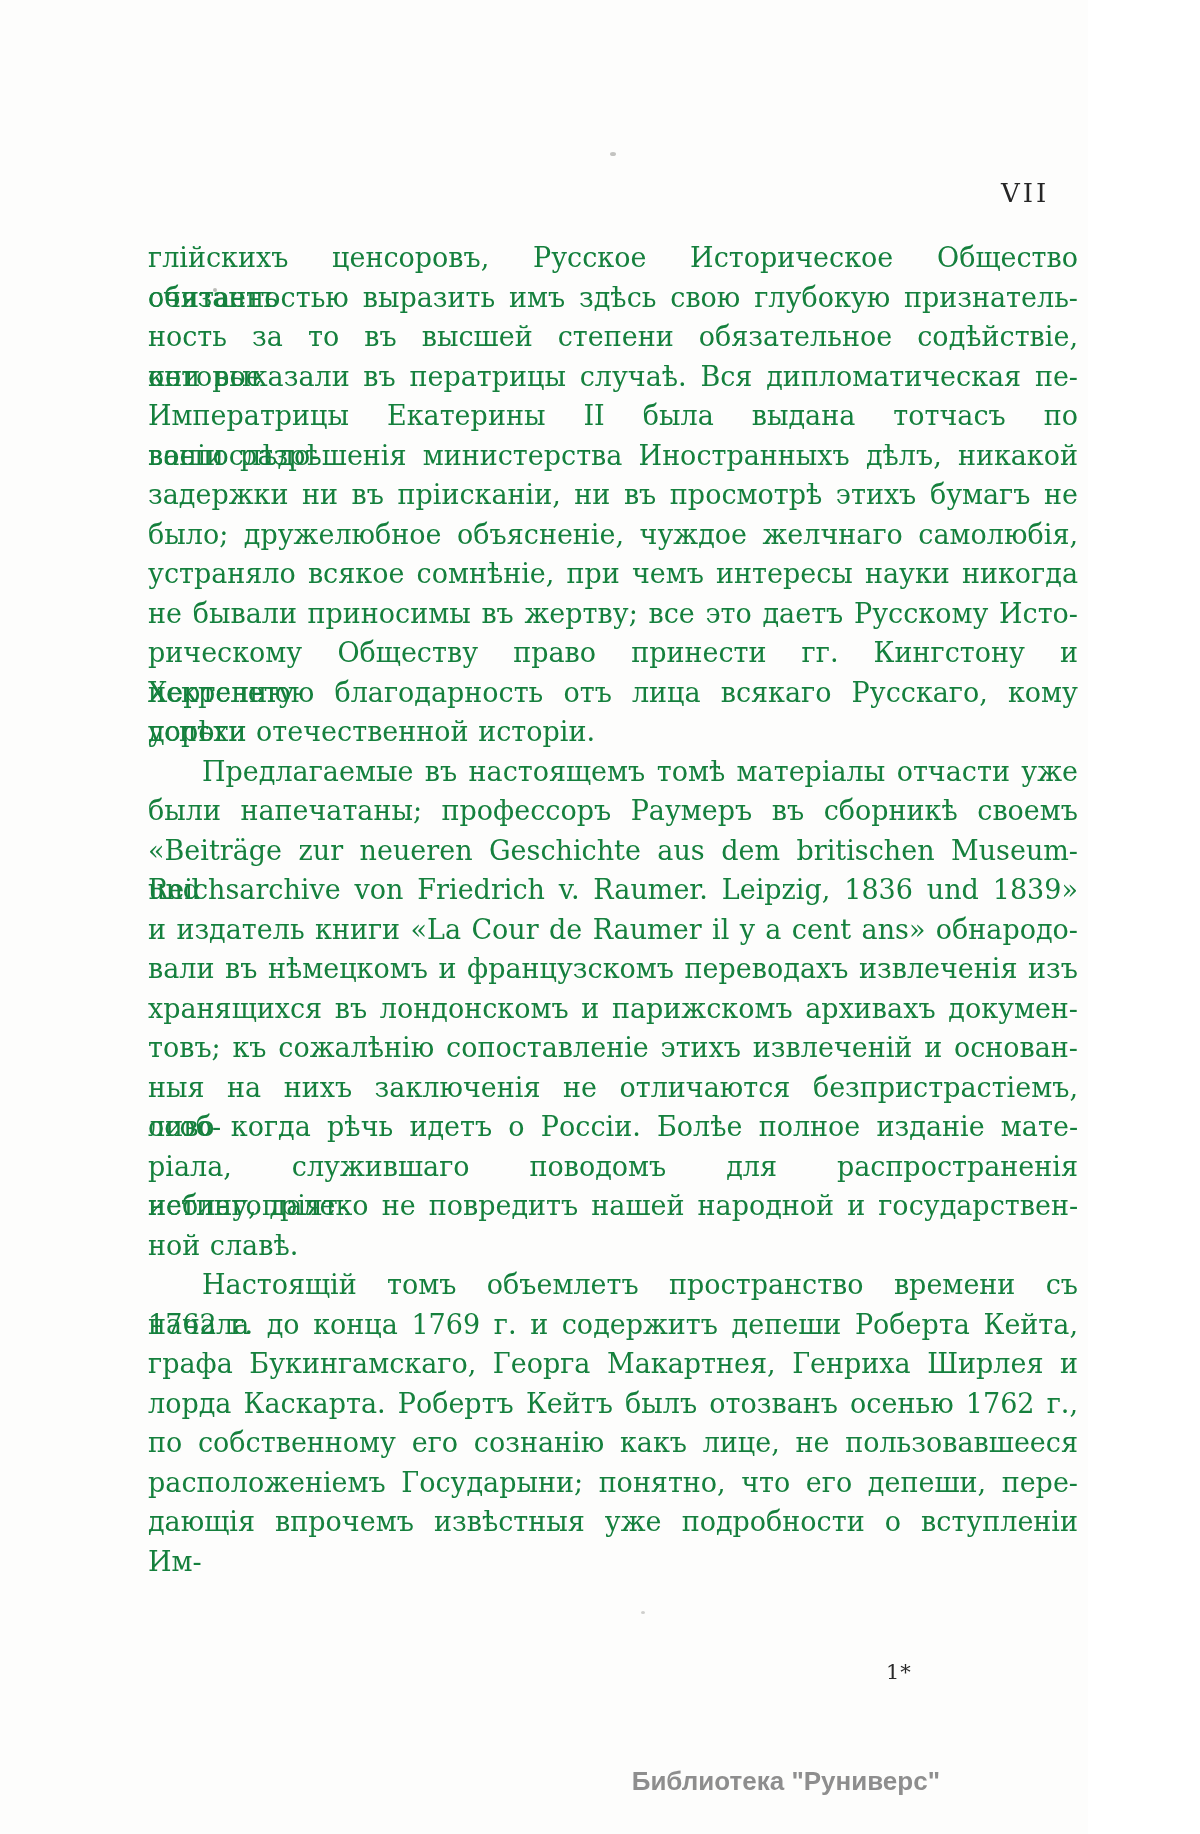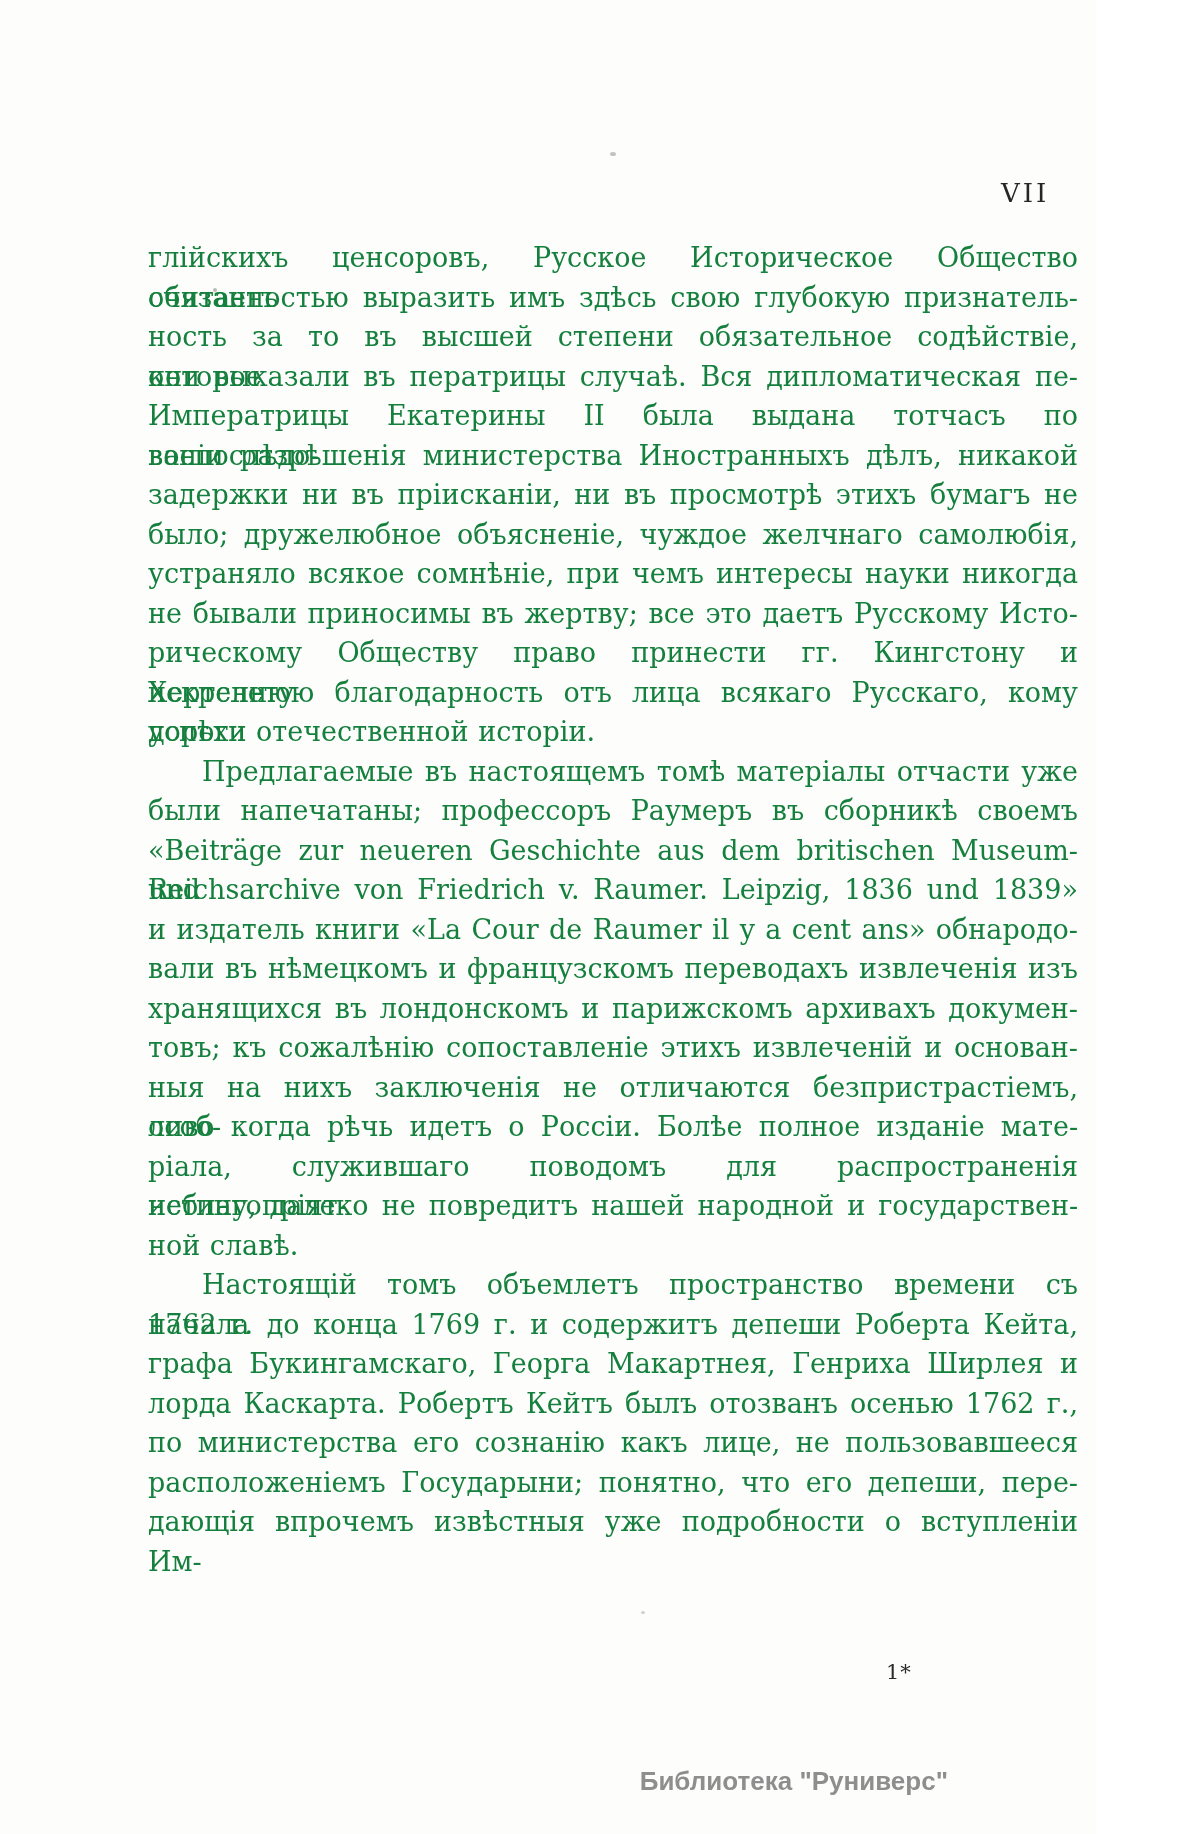--- a/index.html
+++ b/index.html
@@ -8,21 +8,20 @@
     background: #ffffff;
   }
   .page {
     position: relative;
     width: 1088px;
     height: 1834px;
     background: #fdfdfc;
     overflow: hidden;
     font-family: "DejaVu Serif", serif;
     color: #1e1e1e;
-    padding-left: 8px;
   }
   .page-number {
     position: absolute;
     left: 1001px;
     top: 178px;
     font-size: 26px;
     letter-spacing: 3px;
     color: #262626;
   }
   .text-block {
@@ -105,21 +104,21 @@
       <div class="line">товъ; къ сожалѣнію сопоставленіе этихъ извлеченій и основан-</div>
       <div class="line">ныя на нихъ заключенія не отличаются безпристрастіемъ, особ-</div>
       <div class="line">ливо когда рѣчь идетъ о Россіи. Болѣе полное изданіе мате-</div>
       <div class="line">ріала, служившаго поводомъ для распространенія неблагопріят-</div>
       <div class="line">истину, далеко не повредитъ нашей народной и государствен-</div>
       <div class="line para-end">ной славѣ.</div>
       <div class="line indent">Настоящій томъ объемлетъ пространство времени съ начала</div>
       <div class="line">1762 г. до конца 1769 г. и содержитъ депеши Роберта Кейта,</div>
       <div class="line">графа Букингамскаго, Георга Макартнея, Генриха Ширлея и</div>
       <div class="line">лорда Каскарта. Робертъ Кейтъ былъ отозванъ осенью 1762 г.,</div>
-      <div class="line">по министерства его сознанію какъ лице, не пользовавшееся</div>
+      <div class="line">по собственному его сознанію какъ лице, не пользовавшееся</div>
       <div class="line">расположеніемъ Государыни; понятно, что его депеши, пере-</div>
       <div class="line">дающія впрочемъ извѣстныя уже подробности о вступленіи Им-</div>
     </div>
 
   <div class="signature-mark">1*</div>
 
   <div class="watermark">Библиотека "Руниверс"</div>
 
   <div class="speck s1"></div>
   <div class="speck s2"></div>

